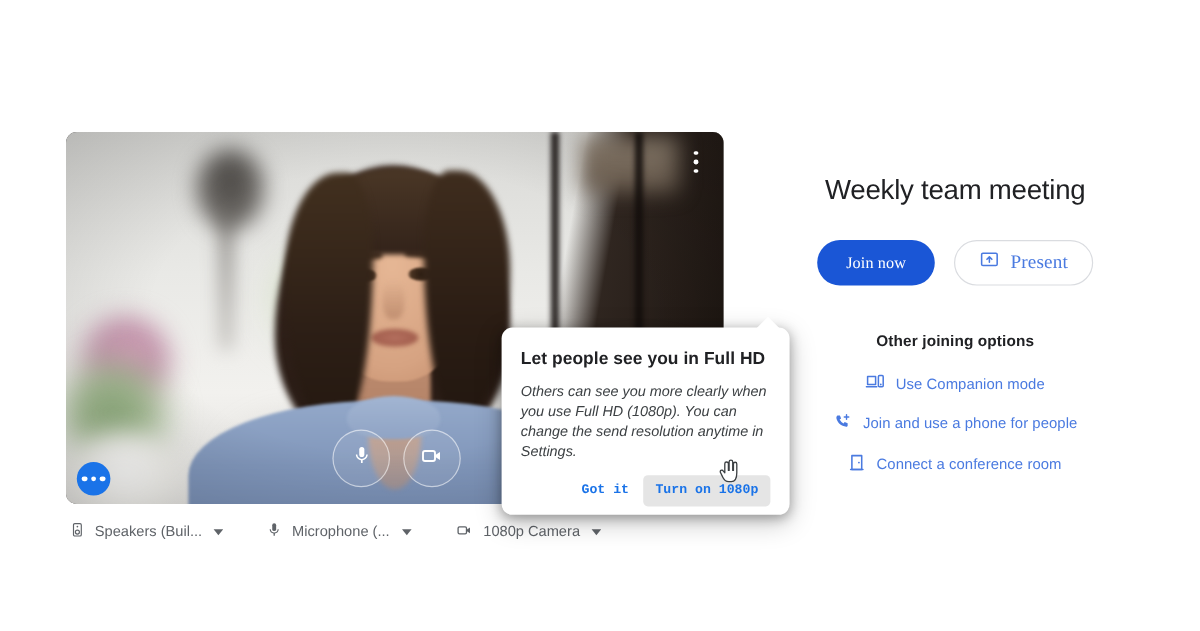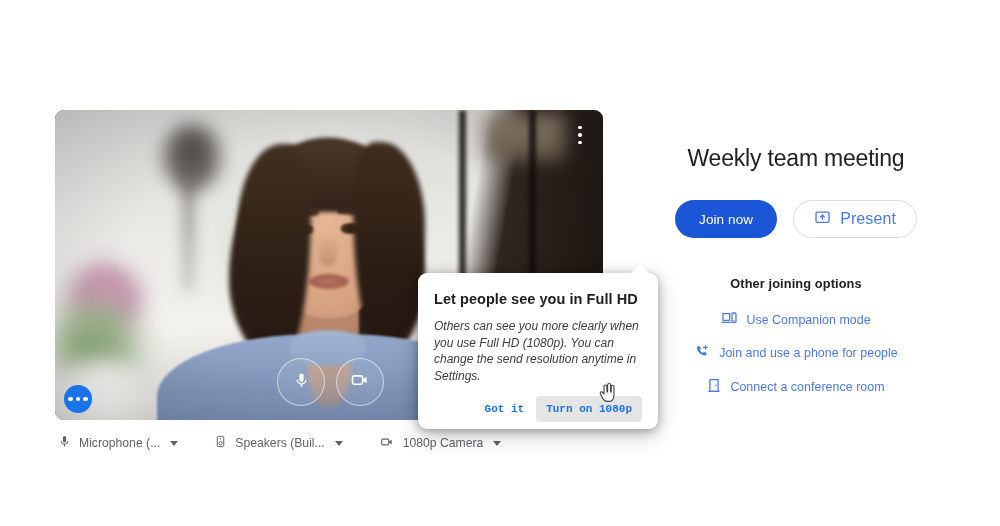--- a/index.html
+++ b/index.html
@@ -313,20 +313,21 @@
     letter-spacing: -0.2px;
     margin: 0 0 28px 0;
     line-height: 28px;
   }
   .join-buttons {
     display: flex;
     align-items: center;
     justify-content: center;
     gap: 16px;
     margin-bottom: 38px;
+    font-family: Liberation Serif, serif;
   }
   .btn-join {
     background: #1a56d6;
     color: #ffffff;
     border: none;
     border-radius: 22px;
     padding: 0 24px;
     height: 38px;
     font-size: 13.5px;
     font-family: inherit;
@@ -463,38 +464,38 @@
     <svg width="20" height="22" viewBox="0 0 20 22">
       <path d="M6 12V4.5a1.5 1.5 0 0 1 3 0V10h.6V3a1.5 1.5 0 0 1 3 0v7h.6V4.6a1.4 1.4 0 0 1 2.8 0V12c0 4.2-1.6 7.4-4.6 7.4H9.4C6.6 19.4 5 17.3 4 15l-1.6-3.2a1.3 1.3 0 0 1 2.2-1.4L6 12z" fill="#ffffff" stroke="#3c4043" stroke-width="1.1" stroke-linejoin="round"></path>
     </svg>
   </span>
 </div>
 
 <div class="device-row">
 
   <div class="device">
     <span>
-      <svg width="13" height="15" viewBox="0 0 24 24" fill="#5f6368">
-        <path d="M12 14a3 3 0 0 0 3-3V5a3 3 0 0 0-6 0v6a3 3 0 0 0 3 3z"></path>
-        <path d="M17.3 11c0 3-2.5 5.1-5.3 5.1S6.7 14 6.7 11H5c0 3.4 2.7 6.2 6 6.7V21h2v-3.3c3.3-.5 6-3.3 6-6.7h-1.7z"></path>
-      </svg>
-    </span>
-    <span>Microphone (...</span>
-    <span class="caret"></span>
-  </div>
-
-  <div class="device">
-    <span>
       <svg width="13" height="15" viewBox="0 0 24 24" fill="none" stroke="#5f6368" stroke-width="1.8">
         <rect x="6" y="2.5" width="12" height="19" rx="2"></rect>
         <circle cx="12" cy="15.5" r="3.1"></circle>
         <circle cx="12" cy="7" r="1.3" fill="#5f6368" stroke="none"></circle>
       </svg>
     </span>
     <span>Speakers (Buil...</span>
+    <span class="caret"></span>
+  </div>
+
+  <div class="device">
+    <span>
+      <svg width="13" height="15" viewBox="0 0 24 24" fill="#5f6368">
+        <path d="M12 14a3 3 0 0 0 3-3V5a3 3 0 0 0-6 0v6a3 3 0 0 0 3 3z"></path>
+        <path d="M17.3 11c0 3-2.5 5.1-5.3 5.1S6.7 14 6.7 11H5c0 3.4 2.7 6.2 6 6.7V21h2v-3.3c3.3-.5 6-3.3 6-6.7h-1.7z"></path>
+      </svg>
+    </span>
+    <span>Microphone (...</span>
     <span class="caret"></span>
   </div>
 
   <div class="device">
     <span>
       <svg width="16" height="14" viewBox="0 0 24 24" fill="none" stroke="#5f6368" stroke-width="1.9" stroke-linejoin="round">
         <rect x="3" y="7" width="12" height="10" rx="2"></rect>
         <path d="M15 11.2l5-3.2v8l-5-3.2z" fill="#5f6368" stroke="none"></path>
       </svg>
     </span>

